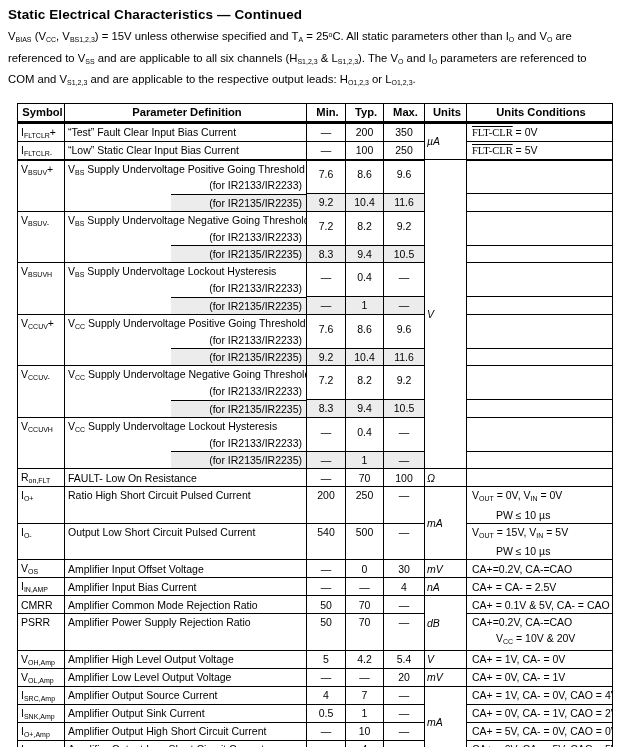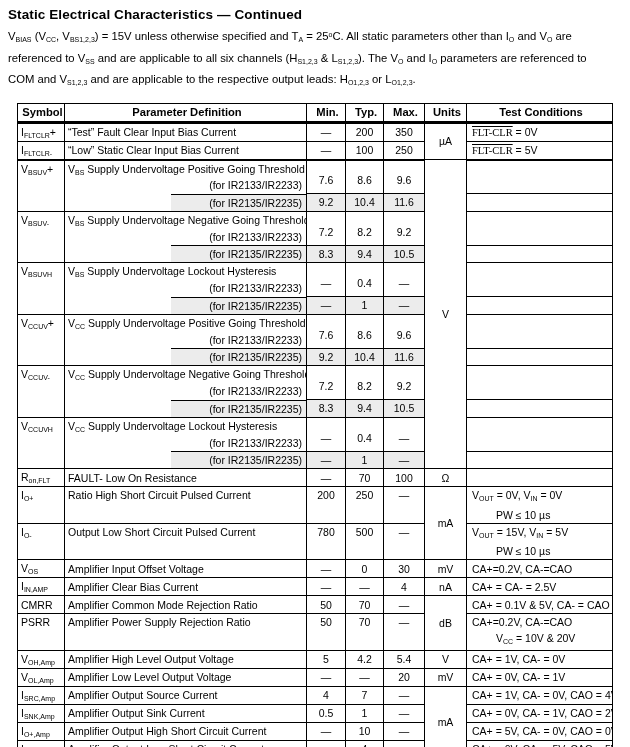--- a/index.html
+++ b/index.html
@@ -11,29 +11,29 @@
   table{border-collapse:collapse;table-layout:fixed;width:595px;margin:11px 0 0 9px;
         border:1.5px solid #000;}
   th{font-size:11.2px;font-weight:bold;text-align:center;padding:0 0 0 3px;
      border-bottom:3px solid #000;white-space:nowrap;overflow:hidden;}
   thead tr{height:19px;}
   td{font-size:10.5px;padding:0 2px;vertical-align:middle;white-space:nowrap;overflow:hidden;}
   .bl{border-left:1px solid #000;}
   .bb{border-bottom:1px solid #000;}
   .bb2{border-bottom:2px solid #000;}
   .vt{vertical-align:top;padding-top:2px;}
-  .vb{vertical-align:bottom;padding-bottom:7px;}
+  .vb{vertical-align:bottom;padding-bottom:13px;}
   .c-sym{padding-left:3px;}
   .c-param{padding-left:3px;}
   .c-sub{text-align:right;padding-right:4px;}
   .c-param-c{padding:0;}
   .shadecell{margin-left:auto;width:56%;height:17px;line-height:16px;background:#ececec;
              border-top:1px solid #000;text-align:right;padding-right:4px;box-sizing:border-box;}
   .c-val{text-align:center;}
-  .c-unit{text-align:center;}
+  .c-unit{font-style:italic;}
   .c-test{padding-left:5px;}
   .c-test div{line-height:16px;}
   .cont{padding-left:24px;}
   .shade{background:#ececec;}
   .ov{text-decoration:overline;font-family:Liberation Serif, serif;}
   .sb{font-size:7px;vertical-align:-1.5px;letter-spacing:0;}
   .sp{font-size:7px;vertical-align:3px;}
 </style>
 </head>
 <body>
@@ -53,21 +53,21 @@
       <col style="width:146px">
     </colgroup>
     <thead id="spec-thead">
         <tr style="height: 19px;">
           <th class="">Symbol</th>
           <th class="bl">Parameter Definition</th>
           <th class="bl">Min.</th>
           <th class="bl">Typ.</th>
           <th class="bl">Max.</th>
           <th class="bl">Units</th>
-          <th class="bl">Test Conditions</th>
+          <th class="bl">Units Conditions</th>
         </tr>
       </thead>
     <tbody id="spec-tbody">
         <tr style="height: 18px;">
           <td class="c-sym bb"><span>I</span><span class="sb">FLTCLR</span><span>+</span></td>
           <td class="c-param bl bb">“Test” Fault Clear Input Bias Current</td>
           <td class="c-val bl bb">—</td>
           <td class="c-val bl bb">200</td>
           <td class="c-val bl bb">350</td>
           <td class="c-unit bl bb" rowspan="2">µA</td>
@@ -223,42 +223,42 @@
           <td class="c-val bl bb vt">—</td>
           <td class="c-unit bl bb" rowspan="2">mA</td>
           <td class="c-test bl bb">
             <div><span>V</span><span class="sb">OUT</span><span> = 0V, V</span><span class="sb">IN</span><span> = 0V</span></div>
             <div class="cont">PW ≤ 10 µs</div>
           </td>
         </tr>
         <tr style="height: 35px;">
           <td class="c-sym bb vt"><span>I</span><span class="sb">O-</span></td>
           <td class="c-param bl bb vt">Output Low Short Circuit Pulsed Current</td>
-          <td class="c-val bl bb vt">780</td>
+          <td class="c-val bl bb vt">540</td>
           <td class="c-val bl bb vt">500</td>
           <td class="c-val bl bb vt">—</td>
           <td class="c-test bl bb">
             <div><span>V</span><span class="sb">OUT</span><span> = 15V, V</span><span class="sb">IN</span><span> = 5V</span></div>
             <div class="cont">PW ≤ 10 µs</div>
           </td>
         </tr>
         <tr style="height: 18px;">
           <td class="c-sym bb"><span>V</span><span class="sb">OS</span></td>
           <td class="c-param bl bb">Amplifier Input Offset Voltage</td>
           <td class="c-val bl bb">—</td>
           <td class="c-val bl bb">0</td>
           <td class="c-val bl bb">30</td>
           <td class="c-unit bl bb" rowspan="1">mV</td>
           <td class="c-test bl bb">
             <div>CA+=0.2V, CA-=CAO</div>
           </td>
         </tr>
         <tr style="height: 18px;">
           <td class="c-sym bb"><span>I</span><span class="sb">IN,AMP</span></td>
-          <td class="c-param bl bb">Amplifier Clear Bias Current</td>
+          <td class="c-param bl bb">Amplifier Input Bias Current</td>
           <td class="c-val bl bb">—</td>
           <td class="c-val bl bb">—</td>
           <td class="c-val bl bb">4</td>
           <td class="c-unit bl bb" rowspan="1">nA</td>
           <td class="c-test bl bb">
             <div>CA+ = CA- = 2.5V</div>
           </td>
         </tr>
         <tr style="height: 18px;">
           <td class="c-sym bb"><span>CMRR</span></td>

